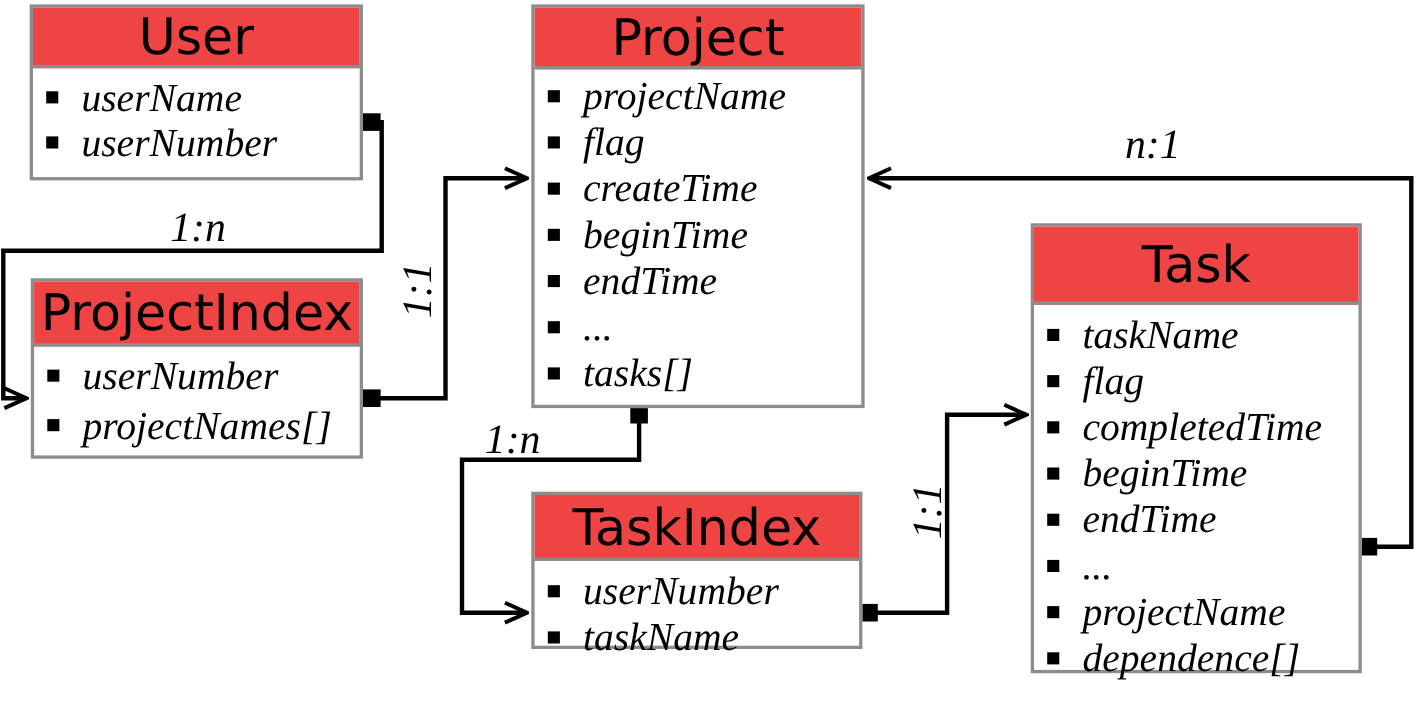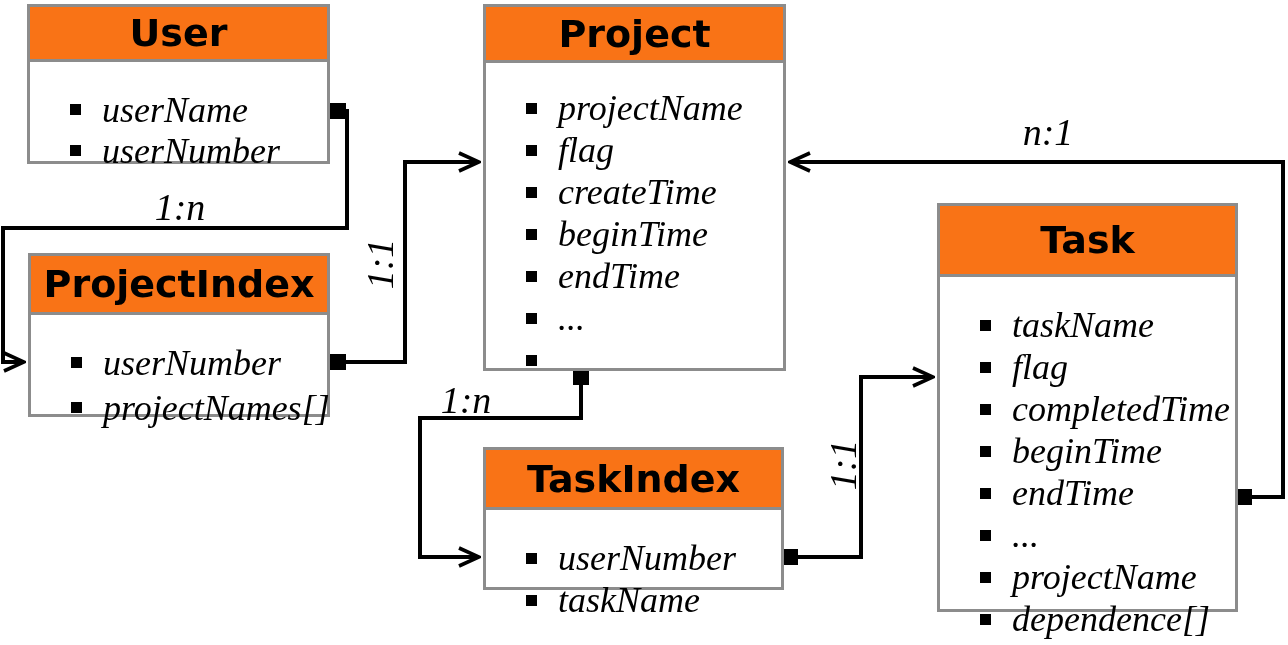--- a/index.html
+++ b/index.html
@@ -16,31 +16,31 @@
     position: absolute;
     left: 0; top: 0;
     width: 1288px; height: 645px;
   }
   .entity {
     position: absolute;
     background: #ffffff;
     border: 3px solid #8c8c8c;
   }
   .entity-header {
-    background: #f97316;
+    background: #ef4444;
     border-bottom: 3px solid #8c8c8c;
     display: flex;
     align-items: center;
     justify-content: center;
     font-family: "DejaVu Sans", "Liberation Sans", sans-serif;
-    font-weight: bold;
-    font-size: 38px;
+    font-weight: normal;
+    font-size: 46px;
     color: #000000;
   }
-  .entity-body { padding-left: 40px; margin-top: 21px; }
+  .entity-body { padding-left: 12px; }
   .field {
     display: flex;
     align-items: center;
     gap: 21px;
     font-style: italic;
     font-size: 36px;
     color: #000000;
     white-space: nowrap;
   }
   .bullet {
@@ -164,20 +164,21 @@
       <div class="field">
         <span class="bullet"></span>
         <span>endTime</span>
       </div>
       <div class="field">
         <span class="bullet"></span>
         <span>...</span>
       </div>
       <div class="field">
         <span class="bullet"></span>
+        <span>tasks[]</span>
       </div>
     </div>
   </div>
 
   <div class="entity e-taskindex">
     <div class="entity-header">TaskIndex</div>
     <div class="entity-body">
       <div class="field">
         <span class="bullet"></span>
         <span>userNumber</span>

